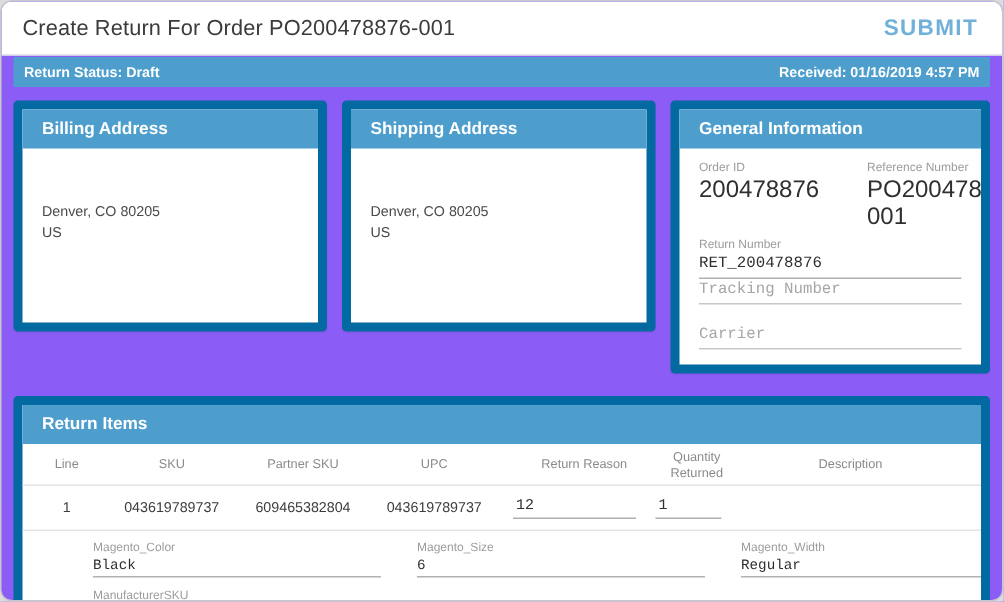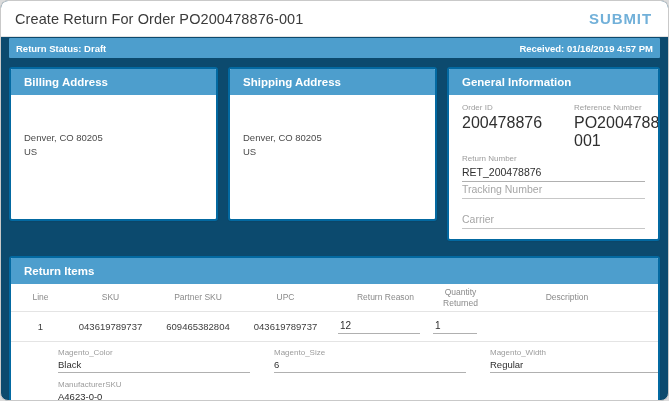--- a/index.html
+++ b/index.html
@@ -1,21 +1,21 @@
 <!DOCTYPE html>
 <html><head>
 <meta charset="utf-8">
 <style>
   * { box-sizing: border-box; margin: 0; padding: 0; }
   html, body { background: #dcdcdc; }
   body { font-family: "Liberation Sans", sans-serif; }
 
   .screen {
     width: 669px; height: 401px;
-    background: #0c4a6e;
+    background: #8b5cf6;
     border: 1px solid #c9c9c9;
     border-radius: 8px;
     overflow: hidden;
     position: relative;
   }
 
   
   .titlebar {
     height: 36px; background: #ffffff;
     display: flex; align-items: center; justify-content: space-between;
@@ -34,21 +34,21 @@
     margin: 1px 8px 0; height: 20px; background: #4d9ecd;
     display: flex; align-items: center; justify-content: space-between;
     padding: 0 7px; color: #ffffff;
     font-size: 9.5px; font-weight: bold;
     border-radius: 1px;
   }
 
   
   .cards-row { margin: 9px 8px 0; display: flex; gap: 10px; align-items: flex-start; }
   .card {
-    background: #ffffff; border: 2px solid #0369a1; border-radius: 3px;
+    background: #ffffff; border: 6px solid #0369a1; border-radius: 3px;
     overflow: hidden; box-shadow: 0 1px 1px rgba(0,0,0,.05);
   }
   .card > header {
     background: #4d9ecd; color: #ffffff;
     font-size: 11.5px; font-weight: bold;
     height: 26px; line-height: 26px; padding: 0 13px;
   }
   .card-billing, .card-shipping { width: 209px; height: 154px; }
   .card-general { flex: 1; }
 
@@ -59,21 +59,21 @@
 
   .general-body { padding: 8px 13px 10px; }
   .gi-grid { display: grid; grid-template-columns: 112px 1fr; margin-bottom: 4px; }
   .lbl { font-size: 8px; color: #9c9c9c; margin-bottom: 2px; }
   .val { font-size: 16px; color: #2f2f2f; }
 
   input.uline {
     display: block; width: 100%;
     border: none; border-bottom: 1px solid #b0b0b0;
     background: transparent; outline: none;
-    font-family: Liberation Sans, sans-serif; font-size: 10.5px; color: #2f2f2f;
+    font-family: Liberation Mono, monospace; font-size: 10.5px; color: #2f2f2f;
     padding: 1px 0 3px;
   }
   input.uline::placeholder { color: #a6a6a6; opacity: 1; }
   input.uline.empty { border-bottom-color: #c7c7c7; }
   .field-return { margin-top: 3px; }
   .field-tracking { }
   .field-carrier  { margin-top: 13px; }
 
   
   .card-items { margin: 15px 8px 0; }

